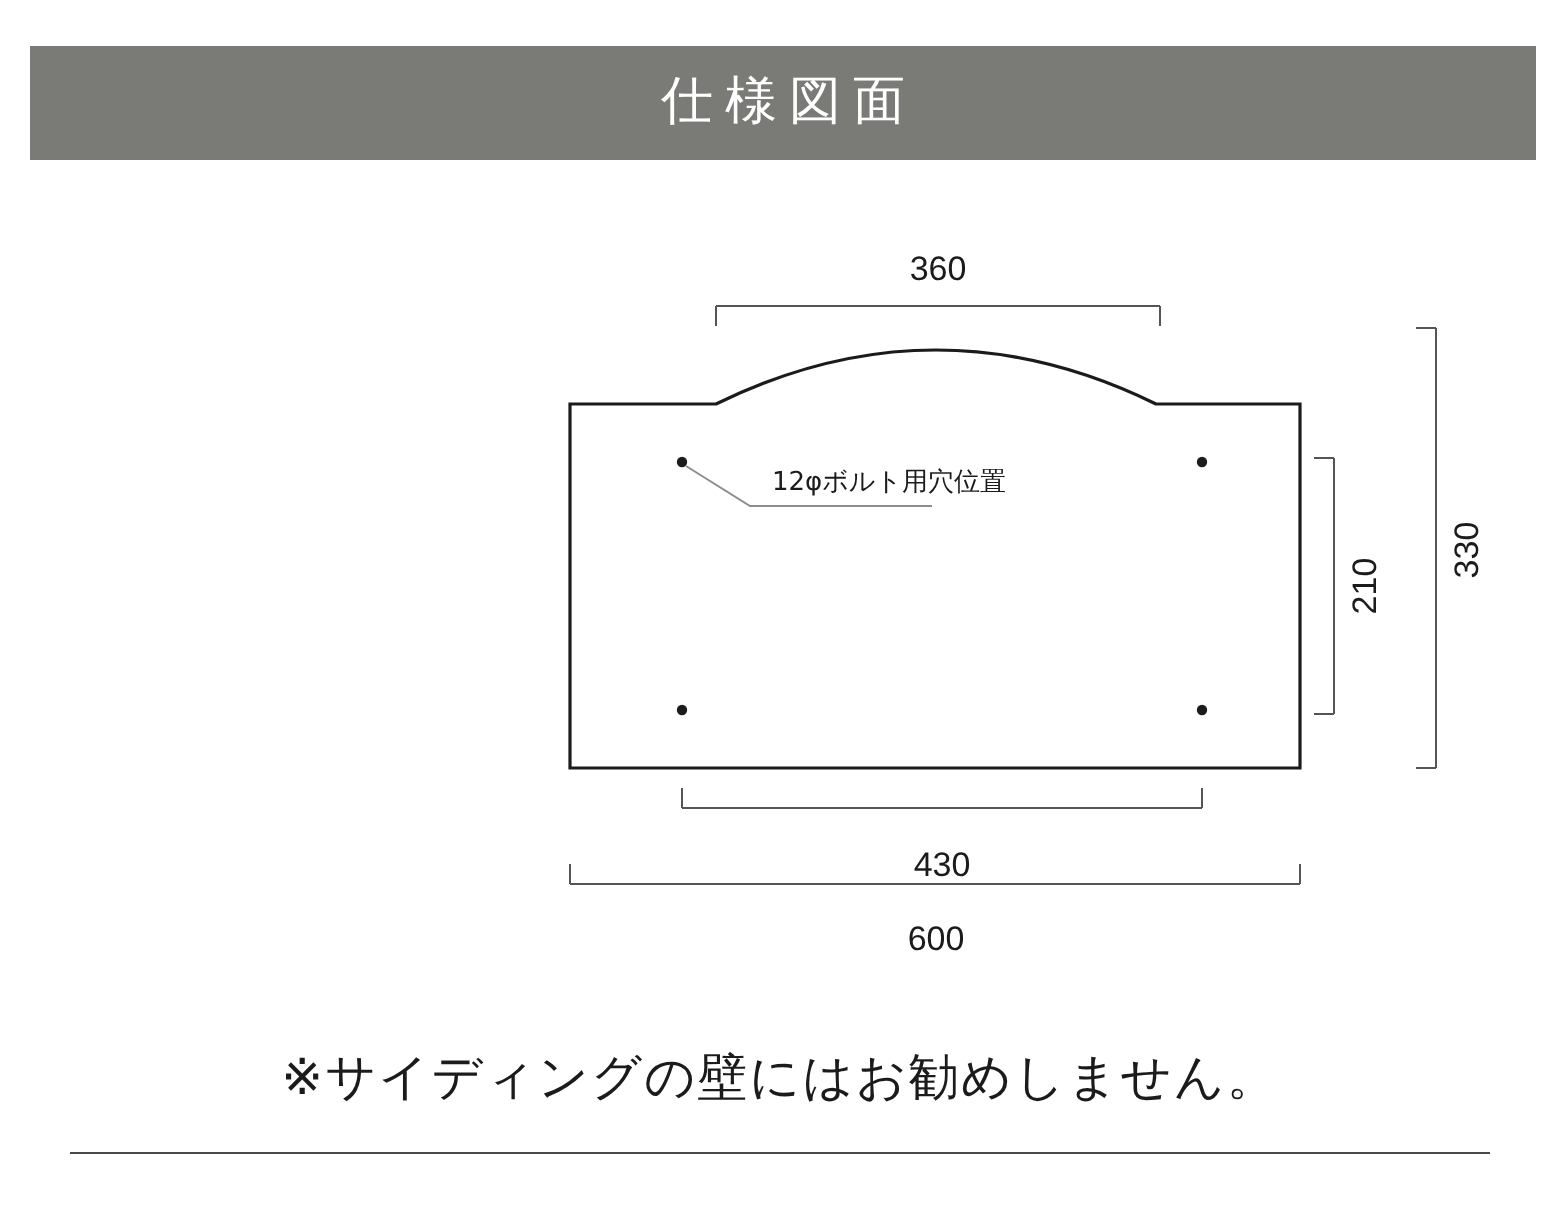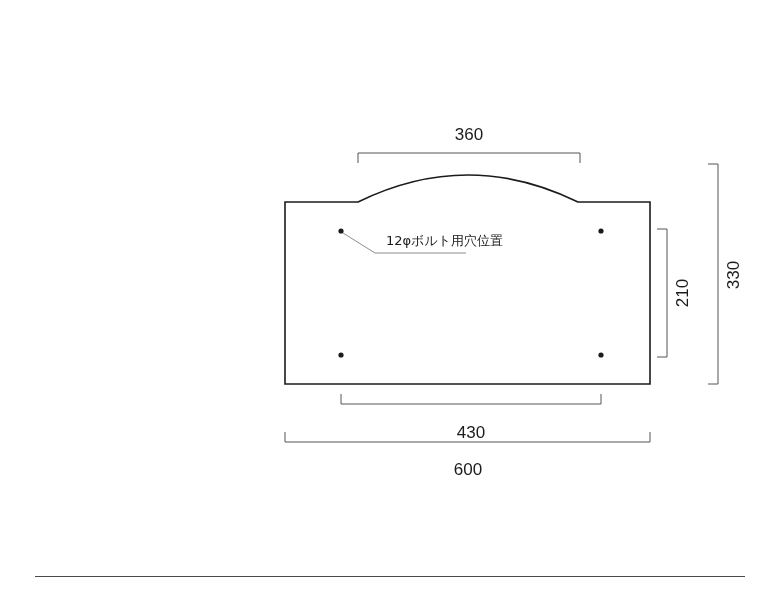--- a/index.html
+++ b/index.html
@@ -101,20 +101,23 @@
     font-family: "DejaVu Sans", "Liberation Sans", sans-serif;
     font-size: 13px;
     fill: #1b1b1b;
   }
 </style>
 </head>
 <body>
 
 <div id="page">
 
+  <div class="header-bar">
+    <div class="header-title">仕様図面</div>
+  </div>
 
 
   <svg class="drawing" width="780" height="500" viewBox="0 0 780 500">
 
     <path d="M 285 202
              L 358 202
              Q 468 148 578 202
              L 650 202
              L 650 384
              L 285 384
@@ -158,16 +161,17 @@
 
     <g>
       <line x1="285" y1="442" x2="650" y2="442" stroke="#555555" stroke-width="1"></line>
       <line x1="285" y1="432" x2="285" y2="442" stroke="#555555" stroke-width="1"></line>
       <line x1="650" y1="432" x2="650" y2="442" stroke="#555555" stroke-width="1"></line>
       <text class="dim-text" x="468" y="475" text-anchor="middle">600</text>
     </g>
 
   </svg>
 
+  <div class="footer-note">※サイディングの壁にはお勧めしません。</div>
 
   <div class="footer-rule"></div>
 
 </div>
 
 </body></html>

